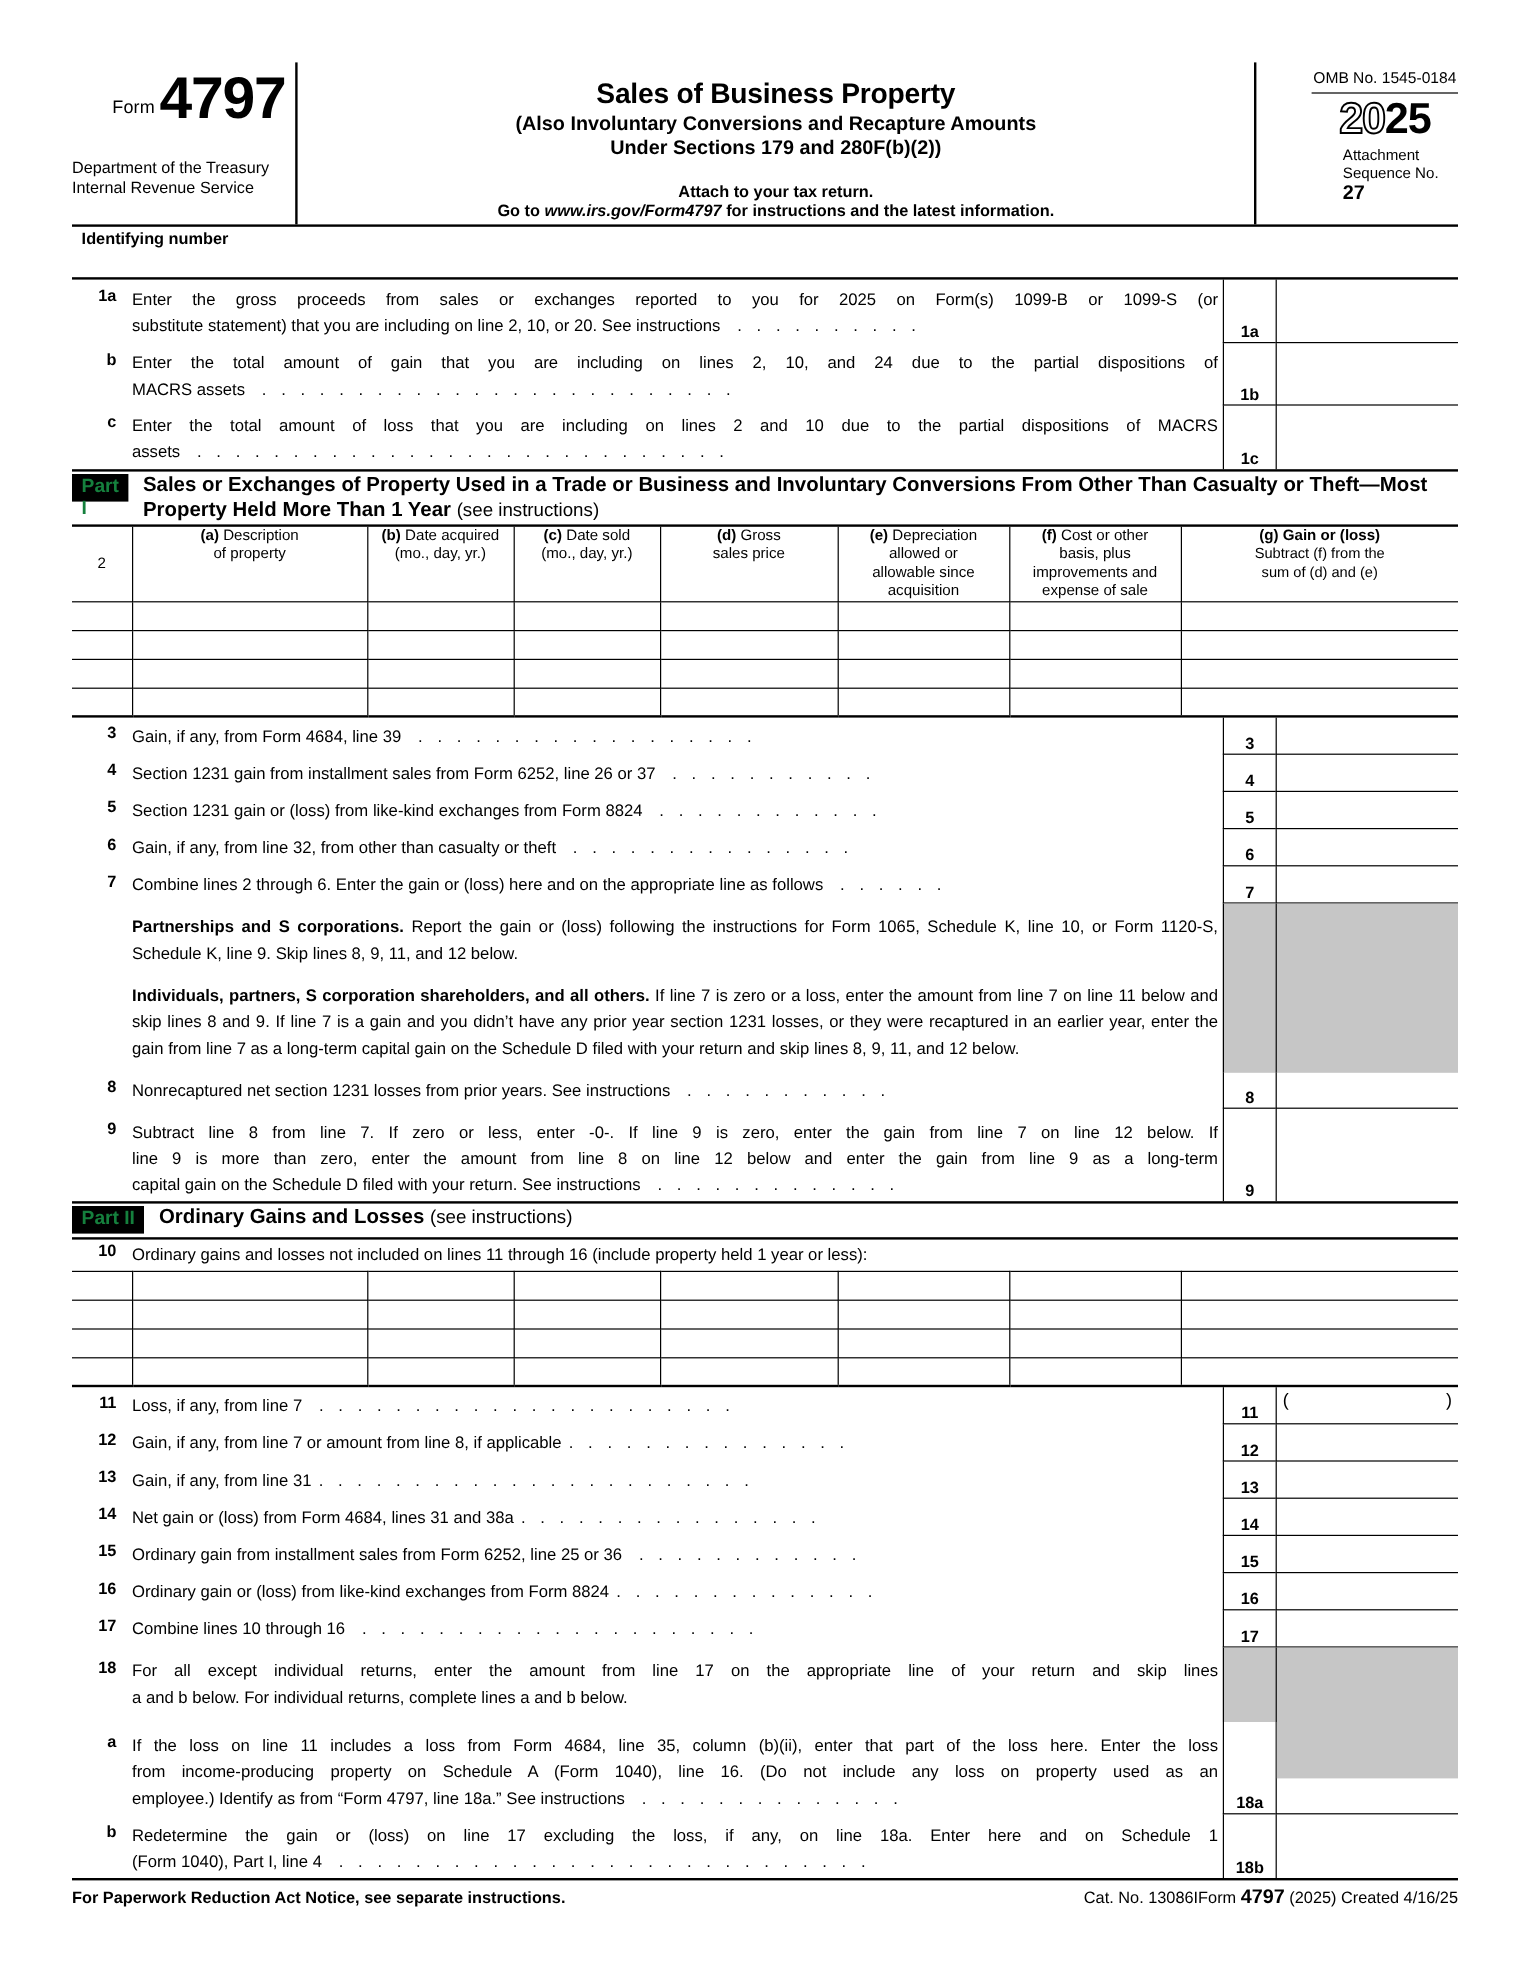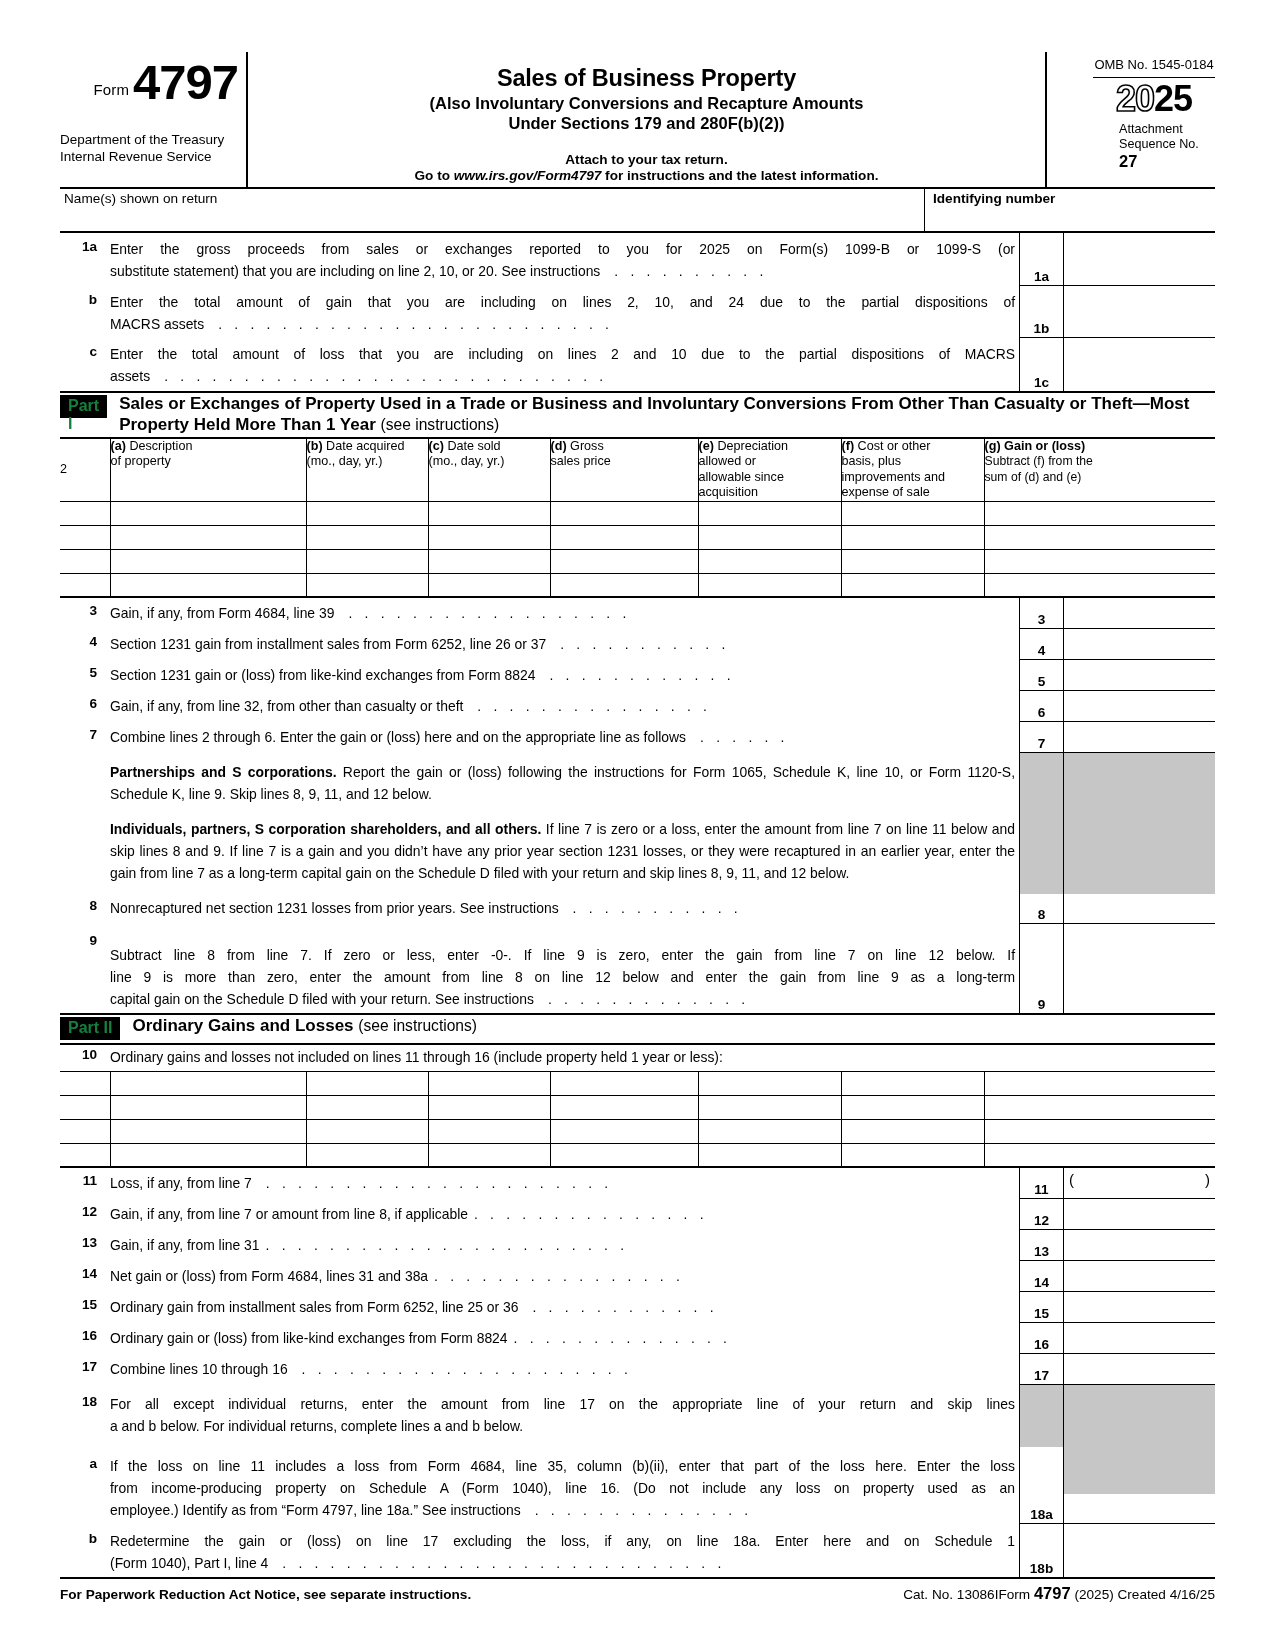--- a/index.html
+++ b/index.html
@@ -54,21 +54,21 @@
   
   .partbar { display:flex; align-items:flex-start; border-bottom:2.4px solid #000; padding-bottom:1px;}
   .partlbl { background:#000; color:#15803d; font-size:16px; font-weight:bold; padding:2px 8px 3px 8px;
              margin:2px 12px 2px 0; line-height:1.12; height:23px; display:inline-block; }
   .parttitle { font-size:17px; font-weight:bold; line-height:1.22; padding-top:1px; }
   .parttitle span.norm { font-weight:normal; font-size:15.6px; }
 
   
   table.grid { width:100%; border-collapse:collapse; }
   table.grid td, table.grid th { border:1.2px solid #000; padding:0; }
-  .colh { font-size:12.6px; line-height:1.23; vertical-align:top; padding:5px 3px 6px 3px; }
+  .colh { font-size:12.6px; line-height:1.23; text-align:center; vertical-align:top; padding:5px 3px 6px 3px; }
   .colh b { font-weight:bold; }
   .rowcell { height:24px; }
   .cg { font-size:12.2px; }
 
   
   .footer { display:flex; align-items:baseline; border-top:2.4px solid #000; padding-top:5px; font-size:13.6px; }
   .f1 { font-weight:bold; flex:none; }
   .f2 { flex:1; text-align:right; }
   .f3 { flex:none; }
   .f3 b { font-size:16.5px; }
@@ -104,24 +104,20 @@
       <div class="omb">OMB No. 1545-0184</div>
       <div class="yr"><span class="hollow">20</span><span>25</span></div>
       <div class="attach">
         <span>Attachment</span><br>
         <span>Sequence No.</span> <b>27</b>
       </div>
     </div>
   </div>
 
   <div class="namerow">
-    <div class="namebox">
-      <div>Name(s) shown on return</div>
-      <div></div>
-    </div>
     <div class="idbox">
       <div>Identifying number</div>
       <div></div>
     </div>
   </div>
 
   <div>
 
     <div class="l1row">
       <div class="num" style="padding-top:6px">1a</div>
@@ -305,21 +301,21 @@
     <div class="l1txt" style="padding:4px 4px 4px 0">
         <div class="t">Nonrecaptured net section 1231 losses from prior years. See instructions<span class="dots" style="margin-left:14px">. . . . . . . . . . .</span></div>
       </div>
     <div class="amtlbl bb">8</div>
     <div class="amtbox bb"></div>
   </div>
 
   <div class="l1row">
     <div class="num" style="padding-top:9px">9</div>
     <div class="l1txt" style="padding:9px 4px 2px 0">
-      <div class="t" style="text-align:justify; text-align-last:justify;margin-top:12px;">Subtract line 8 from line 7. If zero or less, enter -0-. If line 9 is zero, enter the gain from line 7 on line 12 below. If</div>
+      <div class="t" style="text-align:justify; text-align-last:justify;">Subtract line 8 from line 7. If zero or less, enter -0-. If line 9 is zero, enter the gain from line 7 on line 12 below. If</div>
       <div class="t" style="text-align:justify; text-align-last:justify;">line 9 is more than zero, enter the amount from line 8 on line 12 below and enter the gain from line 9 as a long-term</div>
       <div class="t">capital gain on the Schedule D filed with your return. See instructions<span class="dots" style="margin-left:14px">. . . . . . . . . . . . .</span></div>
     </div>
     <div class="amtlbl">9</div>
     <div class="amtbox"></div>
   </div>
 
   <div class="partbar" style="border-top:2.4px solid #000;">
     <div class="partlbl">Part II</div>
     <div class="parttitle">

